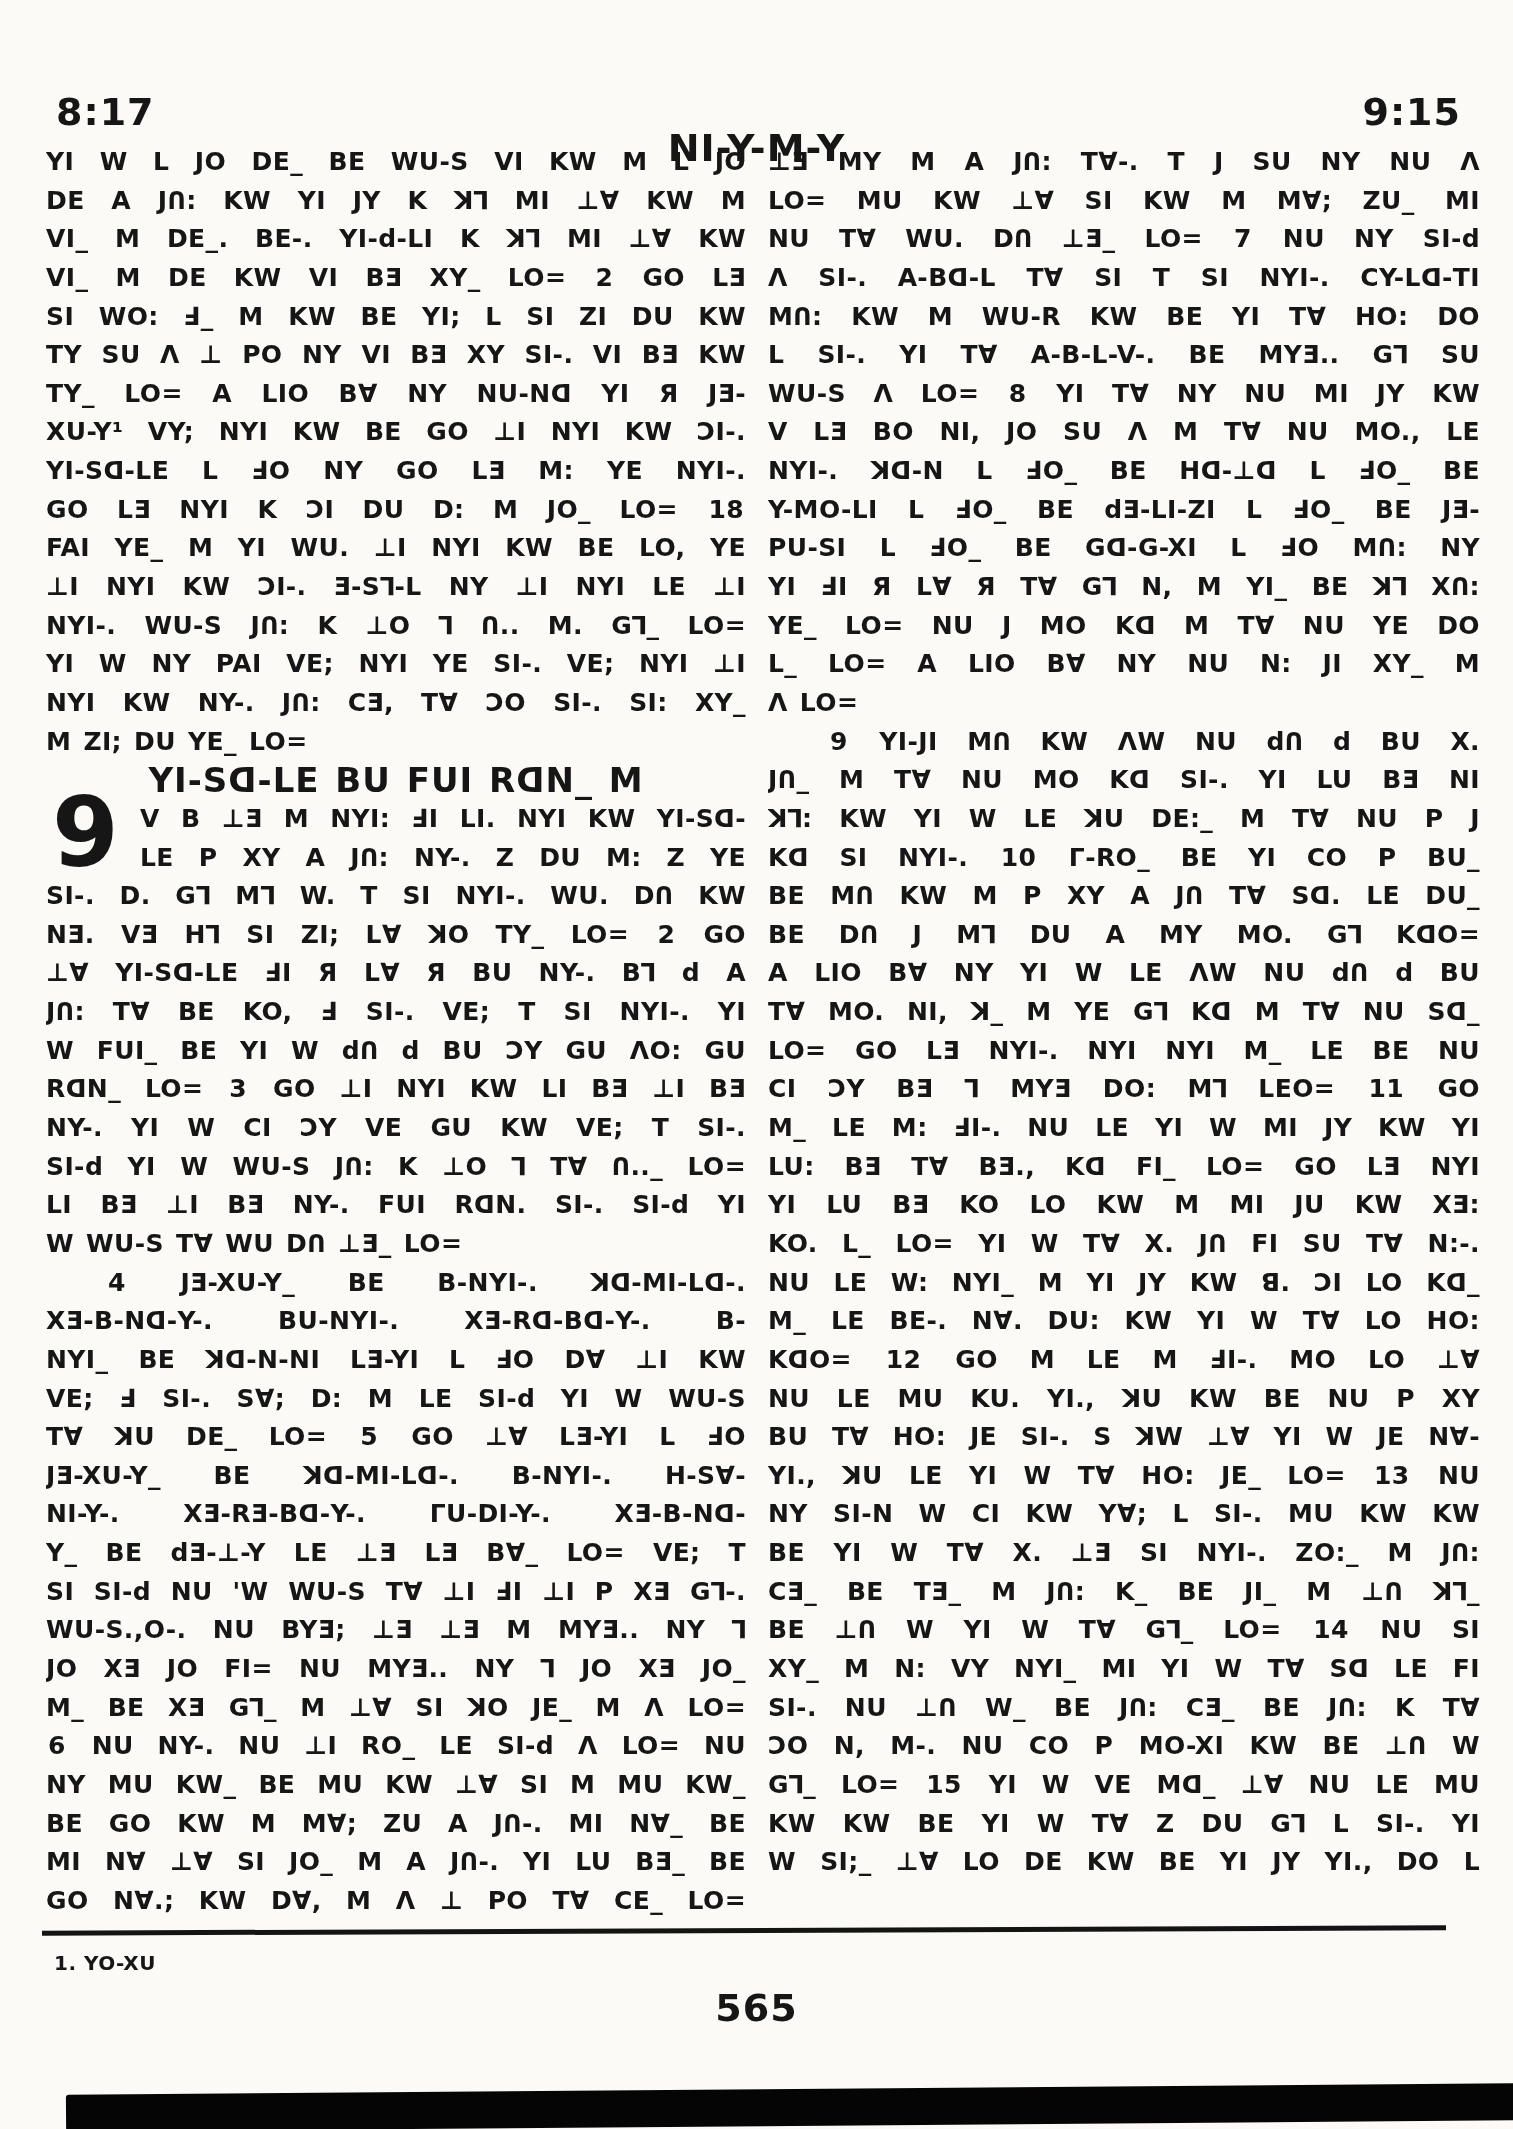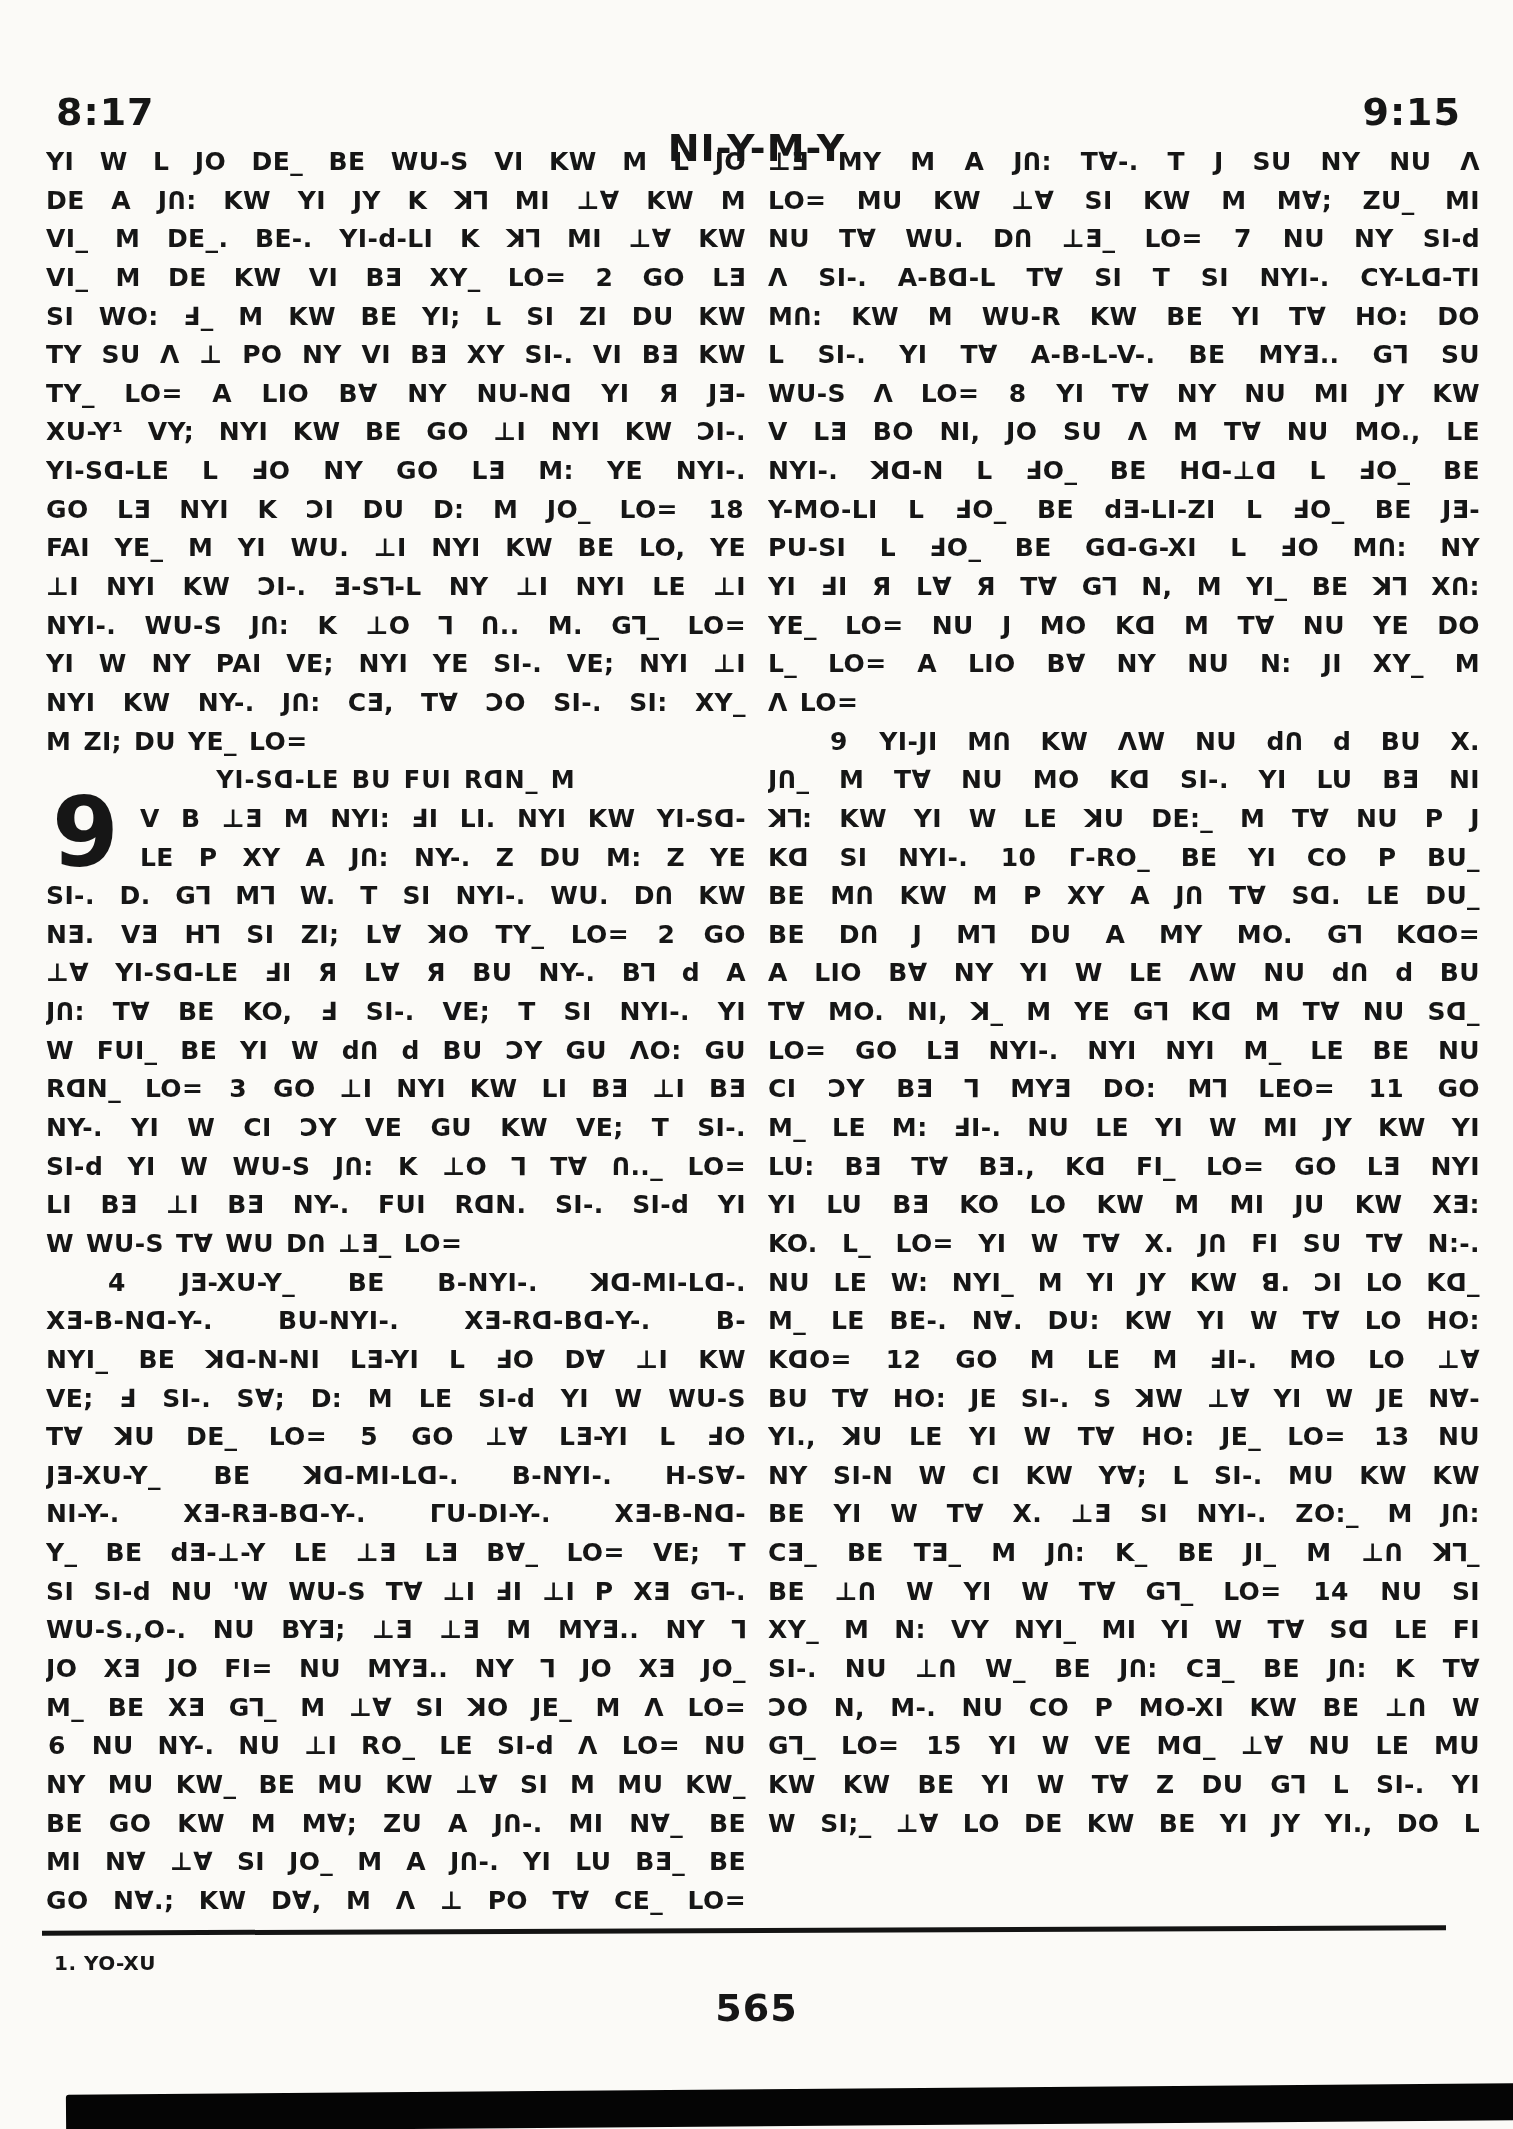--- a/index.html
+++ b/index.html
@@ -16,21 +16,21 @@
   .col { position:absolute; top:143px; }
   #col-left  { left:46px;  width:700px; }
   #col-right { left:768px; width:712px; }
   .line {
     height:38.65px; line-height:38.65px; font-size:25px;
     letter-spacing:0.4px; word-spacing:3px;
     text-align:justify; text-align-last:justify;
     overflow:hidden; position:relative;
   }
   .line.end { text-align:left; text-align-last:left; }
-  .line.sub { text-align:center; text-align-last:center; font-size:24px; letter-spacing:1px; }
+  .line.sub { text-align:center; text-align-last:center; font-size:34px; letter-spacing:1px; }
   .line.ind { text-indent:60px; }
   .line.pad, .line.drop { padding-left:94px; }
   .dropcap {
     position:absolute; left:6px; width:86px;
     font-size:96px; line-height:82px; font-weight:bold;
     letter-spacing:0;
   }
   .vnum { font-weight:bold; padding:0 2px; }
   .rule {
     position:absolute; top:1928px; left:42px; width:1404px; height:5px;
@@ -127,20 +127,21 @@
     <div class="line"><span>T∀ MO. NI, ꓘ_ M YE G⅂ Kꓷ M T∀ NU Sꓷ_</span></div>
     <div class="line"><span>LO= GO LƎ NYI-. NYI NYI M_ LE BE NU</span></div>
     <div class="line"><span>CI ƆY BƎ ⅂ MYƎ DO: M⅂ LEO= </span><span class="vnum">11</span><span> GO</span></div>
     <div class="line"><span>M_ LE M: ℲI-. NU LE YI W MI JY KW YI</span></div>
     <div class="line"><span>LU: BƎ T∀ BƎ., Kꓷ FI_ LO= GO LƎ NYI</span></div>
     <div class="line"><span>YI LU BƎ KO LO KW M MI JU KW XƎ:</span></div>
     <div class="line"><span>KO. L_ LO= YI W T∀ X. JՈ FI SU T∀ N:-.</span></div>
     <div class="line"><span>NU LE W: NYI_ M YI JY KW ꓭ. ƆI LO Kꓷ_</span></div>
     <div class="line"><span>M_ LE BE-. N∀. DU: KW YI W T∀ LO HO:</span></div>
     <div class="line"><span>KꓷO= </span><span class="vnum">12</span><span> GO M LE M ℲI-. MO LO ⊥∀</span></div>
+    <div class="line"><span>NU LE MU KU. YI., ꓘU KW BE NU P XY</span></div>
     <div class="line"><span>BU T∀ HO: JE SI-. S ꓘW ⊥∀ YI W JE N∀-</span></div>
     <div class="line"><span>YI., ꓘU LE YI W T∀ HO: JE_ LO= </span><span class="vnum">13</span><span> NU</span></div>
     <div class="line"><span>NY SI-N W CI KW Y∀; L SI-. MU KW KW</span></div>
     <div class="line"><span>BE YI W T∀ X. ⊥Ǝ SI NYI-. ZO:_ M JՈ:</span></div>
     <div class="line"><span>CƎ_ BE TƎ_ M JՈ: K_ BE JI_ M ⊥Ո ꓘ⅂_</span></div>
     <div class="line"><span>BE ⊥Ո W YI W T∀ G⅂_ LO= </span><span class="vnum">14</span><span> NU SI</span></div>
     <div class="line"><span>XY_ M N: VY NYI_ MI YI W T∀ Sꓷ LE FI</span></div>
     <div class="line"><span>SI-. NU ⊥Ո W_ BE JՈ: CƎ_ BE JՈ: K T∀</span></div>
     <div class="line"><span>ƆO N, M-. NU CO P MO-XI KW BE ⊥Ո W</span></div>
     <div class="line"><span>G⅂_ LO= </span><span class="vnum">15</span><span> YI W VE Mꓷ_ ⊥∀ NU LE MU</span></div>

